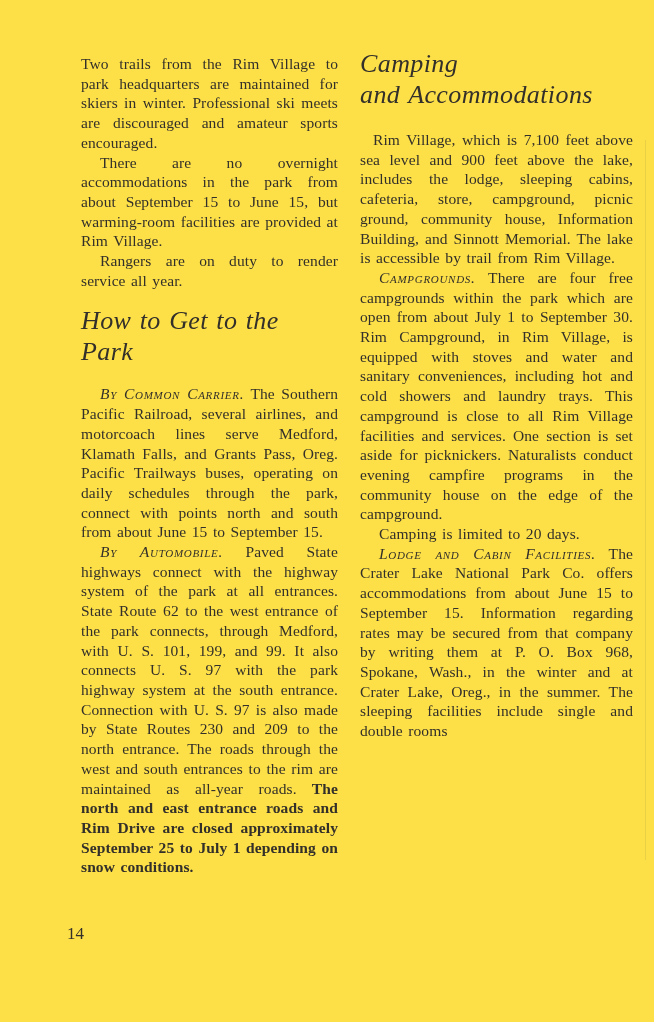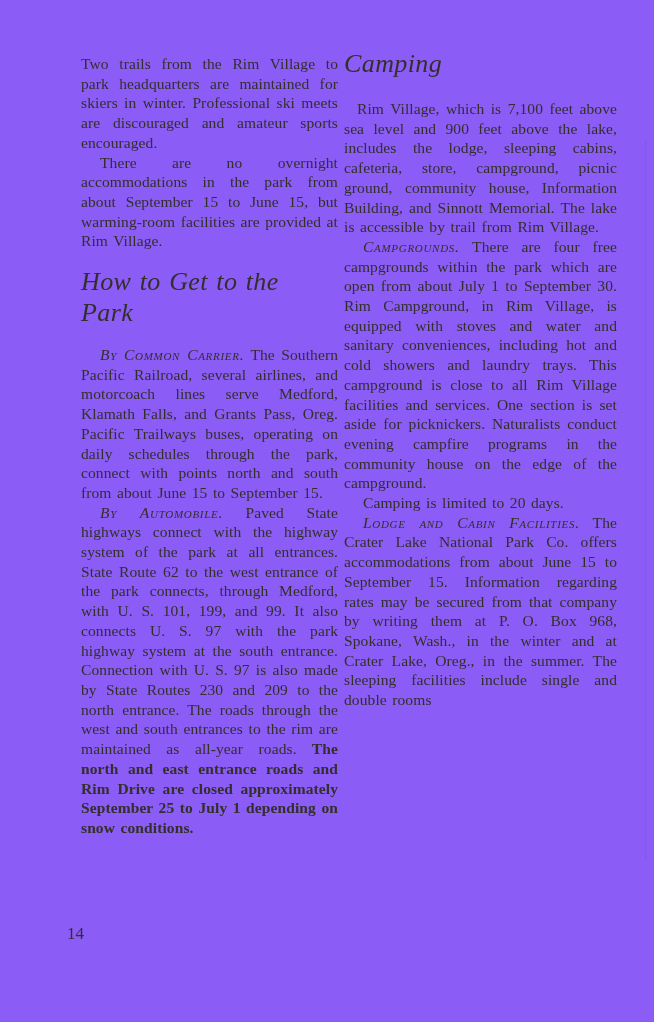--- a/index.html
+++ b/index.html
@@ -1,33 +1,33 @@
 <!DOCTYPE html>
 <html><head>
 <meta charset="utf-8">
 <style>
   html, body { margin:0; padding:0; background:#ffffff; }
   .page {
     position:relative;
     width:654px; height:1022px;
-    background:#8b5cf6;
+    background:#fde047;
     overflow:hidden;
     font-family:"Liberation Serif", serif;
     color:#332f2a;
   }
   .col {
     position:absolute;
     text-align:justify;
     font-size:15.5px;
     line-height:19.7px;
     letter-spacing:0.1px;
     word-spacing:1.5px;
   }
   .col-left  { left:81px;  top:54px; width:257px; }
-  .col-right { left:344px; top:48px; width:273px; }
+  .col-right { left:360px; top:48px; width:273px; }
   p { margin:0; }
   .indent    { text-indent:19px; }
   .indent-sm { text-indent:13px; }
   .heading {
     font-style:italic;
     font-weight:normal;
     font-size:26px;
     line-height:31px;
     letter-spacing:0.4px;
     text-align:left;
@@ -54,31 +54,33 @@
   }
 </style>
 </head>
 <body>
 
 <div class="page">
 
   <div class="col col-left">
     <p>Two trails from the Rim Village to park headquarters are maintained for skiers in winter. Professional ski meets are discouraged and amateur sports encouraged.</p>
     <p class="indent">There are no overnight accommodations in the park from about September 15 to June 15, but warming-room facilities are provided at Rim Village.</p>
+    <p class="indent">Rangers are on duty to render service all year.</p>
 
     <h2 class="heading heading-left">How to Get to the Park</h2>
 
     <p class="indent"><span class="lead">By Common Carrier.</span><span> The Southern Pacific Railroad, several airlines, and motorcoach lines serve Medford, Klamath Falls, and Grants Pass, Oreg. Pacific Trailways buses, operating on daily schedules through the park, connect with points north and south from about June 15 to September 15.</span></p>
 
     <p class="indent"><span class="lead">By Automobile.</span><span> Paved State highways connect with the highway system of the park at all entrances. State Route 62 to the west entrance of the park connects, through Medford, with U. S. 101, 199, and 99. It also connects U. S. 97 with the park highway system at the south entrance. Connection with U. S. 97 is also made by State Routes 230 and 209 to the north entrance. The roads through the west and south entrances to the rim are maintained as all-year roads.</span><span class="bold-tail"> The north and east entrance roads and Rim Drive are closed approximately September 25 to July 1 depending on snow conditions.</span></p>
   </div>
 
   <div class="col col-right">
     <h2 class="heading heading-right">
         <span class="heading-line">Camping</span>
+        <span class="heading-line">and Accommodations</span>
       </h2>
 
     <p class="indent-sm">Rim Village, which is 7,100 feet above sea level and 900 feet above the lake, includes the lodge, sleeping cabins, cafeteria, store, campground, picnic ground, community house, Information Building, and Sinnott Memorial. The lake is accessible by trail from Rim Village.</p>
 
     <p class="indent"><span class="lead">Campgrounds.</span><span> There are four free campgrounds within the park which are open from about July 1 to September 30. Rim Campground, in Rim Village, is equipped with stoves and water and sanitary conveniences, including hot and cold showers and laundry trays. This campground is close to all Rim Village facilities and services. One section is set aside for picknickers. Naturalists conduct evening campfire programs in the community house on the edge of the campground.</span></p>
 
     <p class="indent">Camping is limited to 20 days.</p>
 
     <p class="indent"><span class="lead">Lodge and Cabin Facilities.</span><span> The Crater Lake National Park Co. offers accommodations from about June 15 to September 15. Information regarding rates may be secured from that company by writing them at P. O. Box 968, Spokane, Wash., in the winter and at Crater Lake, Oreg., in the summer. The sleeping facilities include single and double rooms</span></p>
   </div>

